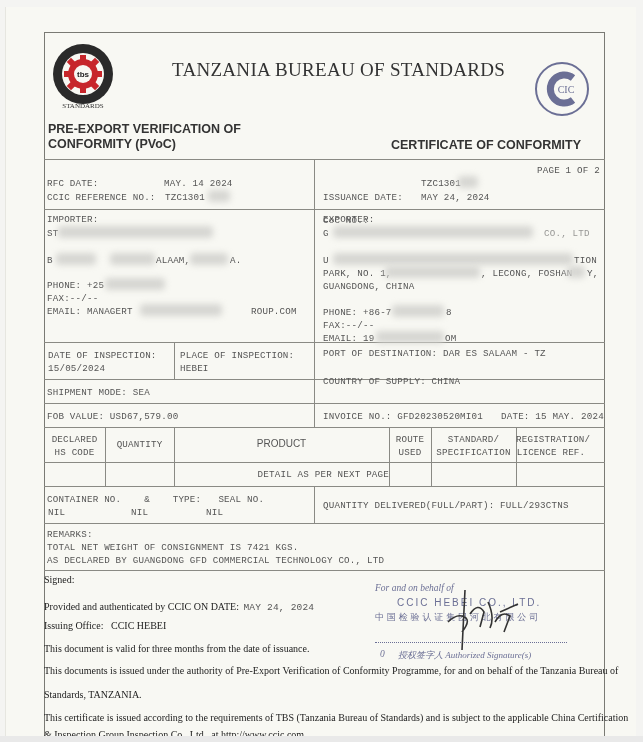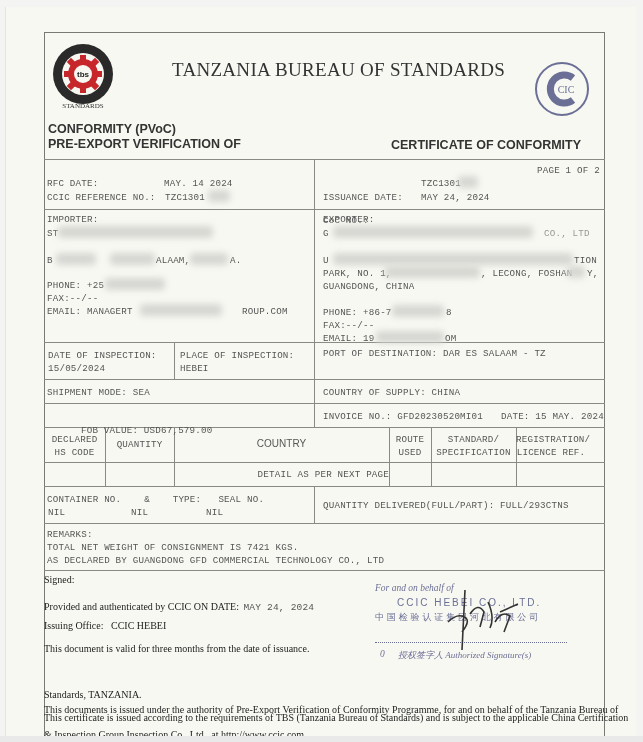--- a/index.html
+++ b/index.html
@@ -66,22 +66,22 @@
 
 <div class="abs title" style="left:172px; top:59px;">TANZANIA BUREAU OF STANDARDS</div>
 
 <svg class="cic-logo" viewBox="0 0 58 58">
   <circle cx="29" cy="29" r="26" fill="none" stroke="#6b6f95" stroke-width="2"></circle>
   <path d="M40 18 A14 14 0 1 0 40 40" fill="none" stroke="#6b6f95" stroke-width="7"></path>
   <text x="33" y="33" font-size="10" text-anchor="middle" font-family="Liberation Serif, serif" fill="#6b6f95">CIC</text>
 </svg>
 
 <div class="abs bold-sans" style="left:48px; top:122px;">
+  <div>PRE-EXPORT VERIFICATION OF</div>
   <div>CONFORMITY (PVoC)</div>
-  <div>PRE-EXPORT VERIFICATION OF</div>
 </div>
 <div class="abs bold-sans" style="left:391px; top:138px;">CERTIFICATE OF CONFORMITY</div>
 
 <div class="hline" style="left:44px; top:159px; width:561px;"></div>
 <div class="vline" style="left:314px; top:159px; height:183px;"></div>
 <div class="hline" style="left:44px; top:209px; width:561px;"></div>
 <div class="hline" style="left:44px; top:342px; width:561px;"></div>
 <div class="vline" style="left:174px; top:342px; height:37px;"></div>
 <div class="vline" style="left:314px; top:342px; height:85px;"></div>
 <div class="hline" style="left:44px; top:379px; width:561px;"></div>
@@ -118,21 +118,21 @@
 <div class="blur" style="left:56px; top:253px; width:40px; height:12px;"></div>
 <div class="blur" style="left:110px; top:253px; width:45px; height:12px;"></div>
 <div class="abs mono" style="left:156px; top:255px;">ALAAM,</div>
 <div class="blur" style="left:190px; top:253px; width:38px; height:12px;"></div>
 <div class="abs mono" style="left:230px; top:255px;">A.</div>
 <div class="abs mono" style="left:47px; top:280px;">PHONE: +25</div>
 <div class="blur" style="left:105px; top:278px; width:60px; height:12px;"></div>
 <div class="abs mono" style="left:47px; top:293px;">FAX:--/--</div>
 <div class="abs mono" style="left:47px; top:306px;">EMAIL: MANAGERT</div>
 <div class="blur" style="left:140px; top:304px; width:82px; height:12px;"></div>
-<div class="abs mono" style="left:209px; top:306px;padding-left:33px;">ROUP.COM</div>
+<div class="abs mono" style="left:218px; top:306px;padding-left:33px;">ROUP.COM</div>
 
 <div class="abs mono" style="left:323px; top:214px;">EXPORTER:</div>
 <div class="abs mono" style="left:323px; top:228px;">G</div>
 <div class="blur" style="left:333px; top:226px; width:200px; height:12px;"></div>
 <div class="abs mono" style="left:544px; top:228px; opacity:0.6;">CO., LTD</div>
 <div class="abs mono" style="left:323px; top:255px;">U</div>
 <div class="blur" style="left:333px; top:253px; width:240px; height:12px;"></div>
 <div class="abs mono" style="left:574px; top:255px;">TION</div>
 <div class="abs mono" style="left:323px; top:268px;">PARK, NO. 1,</div>
 <div class="blur" style="left:385px; top:266px; width:95px; height:12px;"></div>
@@ -148,31 +148,31 @@
 <div class="blur" style="left:376px; top:331px; width:68px; height:12px;"></div>
 <div class="abs mono" style="left:445px; top:333px;">OM</div>
 
 <div class="abs mono" style="left:48px; top:350px;">DATE OF INSPECTION:</div>
 <div class="abs mono" style="left:48px; top:363px;">15/05/2024</div>
 <div class="abs mono" style="left:180px; top:350px;">PLACE OF INSPECTION:</div>
 <div class="abs mono" style="left:180px; top:363px;">HEBEI</div>
 <div class="abs mono" style="left:323px; top:348px;">PORT OF DESTINATION: DAR ES SALAAM - TZ</div>
 
 <div class="abs mono" style="left:47px; top:387px;">SHIPMENT MODE: SEA</div>
-<div class="abs mono" style="left:323px; top:387px;">COUNTRY OF SUPPLY: CHINA</div>
-<div class="abs mono" style="left:47px; top:425px;margin-left:34px;">FOB VALUE: USD67,579.00</div>
+<div class="abs mono" style="left:323px; top:376px;">COUNTRY OF SUPPLY: CHINA</div>
+<div class="abs mono" style="left:47px; top:411px;">FOB VALUE: USD67,579.00</div>
 <div class="abs mono" style="left:323px; top:411px;">INVOICE NO.: GFD20230520MI01</div>
 <div class="abs mono" style="left:501px; top:411px;">DATE: 15 MAY. 2024</div>
 
 <div class="abs mono" style="left:44px; top:433px; width:61px; text-align:center; line-height:13px;">
   <div>DECLARED</div>
   <div>HS CODE</div>
 </div>
 <div class="abs mono" style="left:105px; top:439px; width:69px; text-align:center;">QUANTITY</div>
-<div class="abs" style="left:174px; top:438px; width:215px; text-align:center; font-family:'Liberation Sans',sans-serif; font-size:10px; color:#555;">COUNTRY</div>
+<div class="abs" style="left:174px; top:438px; width:215px; text-align:center; font-family:'Liberation Sans',sans-serif; font-size:10px; color:#555;">PRODUCT</div>
 <div class="abs mono" style="left:389px; top:433px; width:42px; text-align:center; line-height:13px;">
   <div>ROUTE</div>
   <div>USED</div>
 </div>
 <div class="abs mono" style="left:431px; top:433px; width:85px; text-align:center; line-height:13px;">
   <div>STANDARD/</div>
   <div>SPECIFICATION</div>
 </div>
 <div class="abs mono" style="left:516px; top:433px; width:70px; text-align:center; line-height:13px;">
   <div>REGISTRATION/</div>
@@ -192,21 +192,21 @@
 
 <div class="abs serif" style="left:44px; top:574px; font-size:10px;">Signed:</div>
 <div class="abs" style="left:44px; top:596px;">
   <span class="serif" style="font-size:10px;">Provided and authenticated by CCIC ON DATE:</span>
   <span class="mono" style="font-size:9.5px;">MAY 24, 2024</span>
 </div>
 <div class="abs serif" style="left:44px; top:620px; font-size:10px;">
   <span>Issuing Office:</span>&nbsp;&nbsp;&nbsp;<span>CCIC HEBEI</span>
 </div>
 <div class="abs serif" style="left:44px; top:643px; font-size:10px;">This document is valid for three months from the date of issuance.</div>
-<div class="abs serif" style="left:44px; top:704px; font-size:10px; white-space:nowrap;">This documents is issued under the authority of Pre-Export Verification of Conformity Programme, for and on behalf of the Tanzania Bureau of</div>
+<div class="abs serif" style="left:44px; top:665px; font-size:10px; white-space:nowrap;">This documents is issued under the authority of Pre-Export Verification of Conformity Programme, for and on behalf of the Tanzania Bureau of</div>
 <div class="abs serif" style="left:44px; top:689px; font-size:10px;">Standards, TANZANIA.</div>
 <div class="abs serif" style="left:44px; top:712px; font-size:10px; white-space:nowrap;">This certificate is issued according to the requirements of TBS (Tanzania Bureau of Standards) and is subject to the applicable China Certification</div>
 <div class="abs serif" style="left:44px; top:729px; font-size:10px;">&amp; Inspection Group Inspection Co., Ltd., at http://www.ccic.com.</div>
 
 <div class="abs stamp-text" style="left:375px; top:583px;">For and on behalf of</div>
 <div class="abs stamp-sans" style="left:375px; top:597px;">CCIC HEBEI CO., LTD.</div>
 <div class="abs" style="left:375px; top:611px; font-family:'DejaVu Sans',sans-serif; font-size:9px; color:#6b6f95; white-space:nowrap;">中 国 检 验 认 证 集 团 河 北 有 限 公 司</div>
 <div class="abs" style="left:375px; top:642px; width:192px; border-top:1px dotted #6b6f95;"></div>
 <div class="abs stamp-text" style="left:380px; top:649px;">0</div>
 <div class="abs stamp-text" style="left:398px; top:649px; font-size:9px;">授权签字人 Authorized Signature(s)</div>

